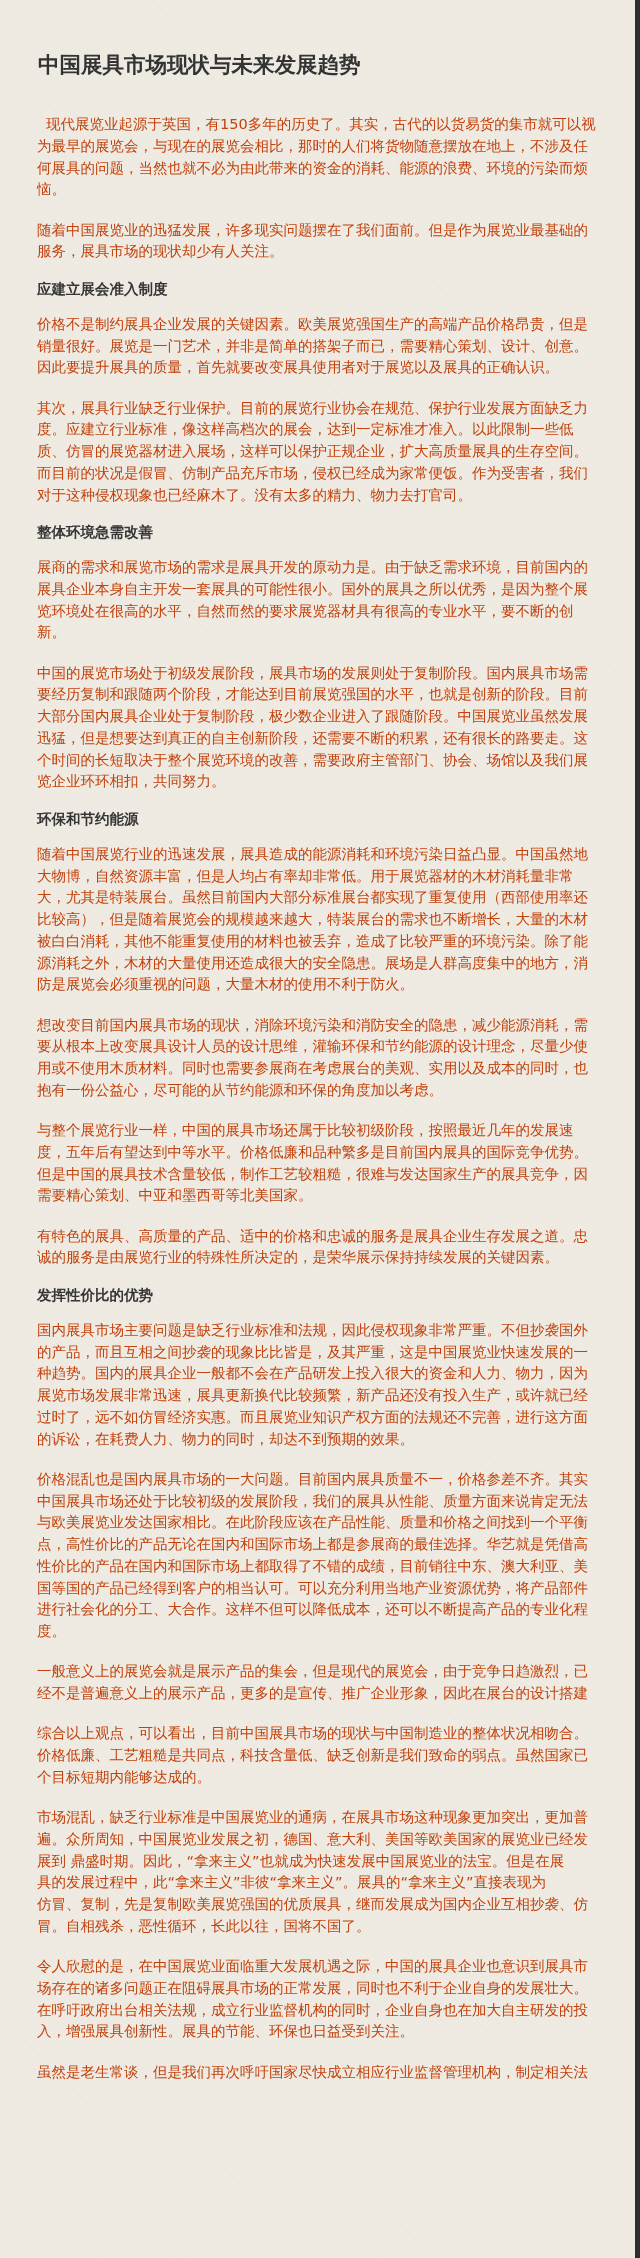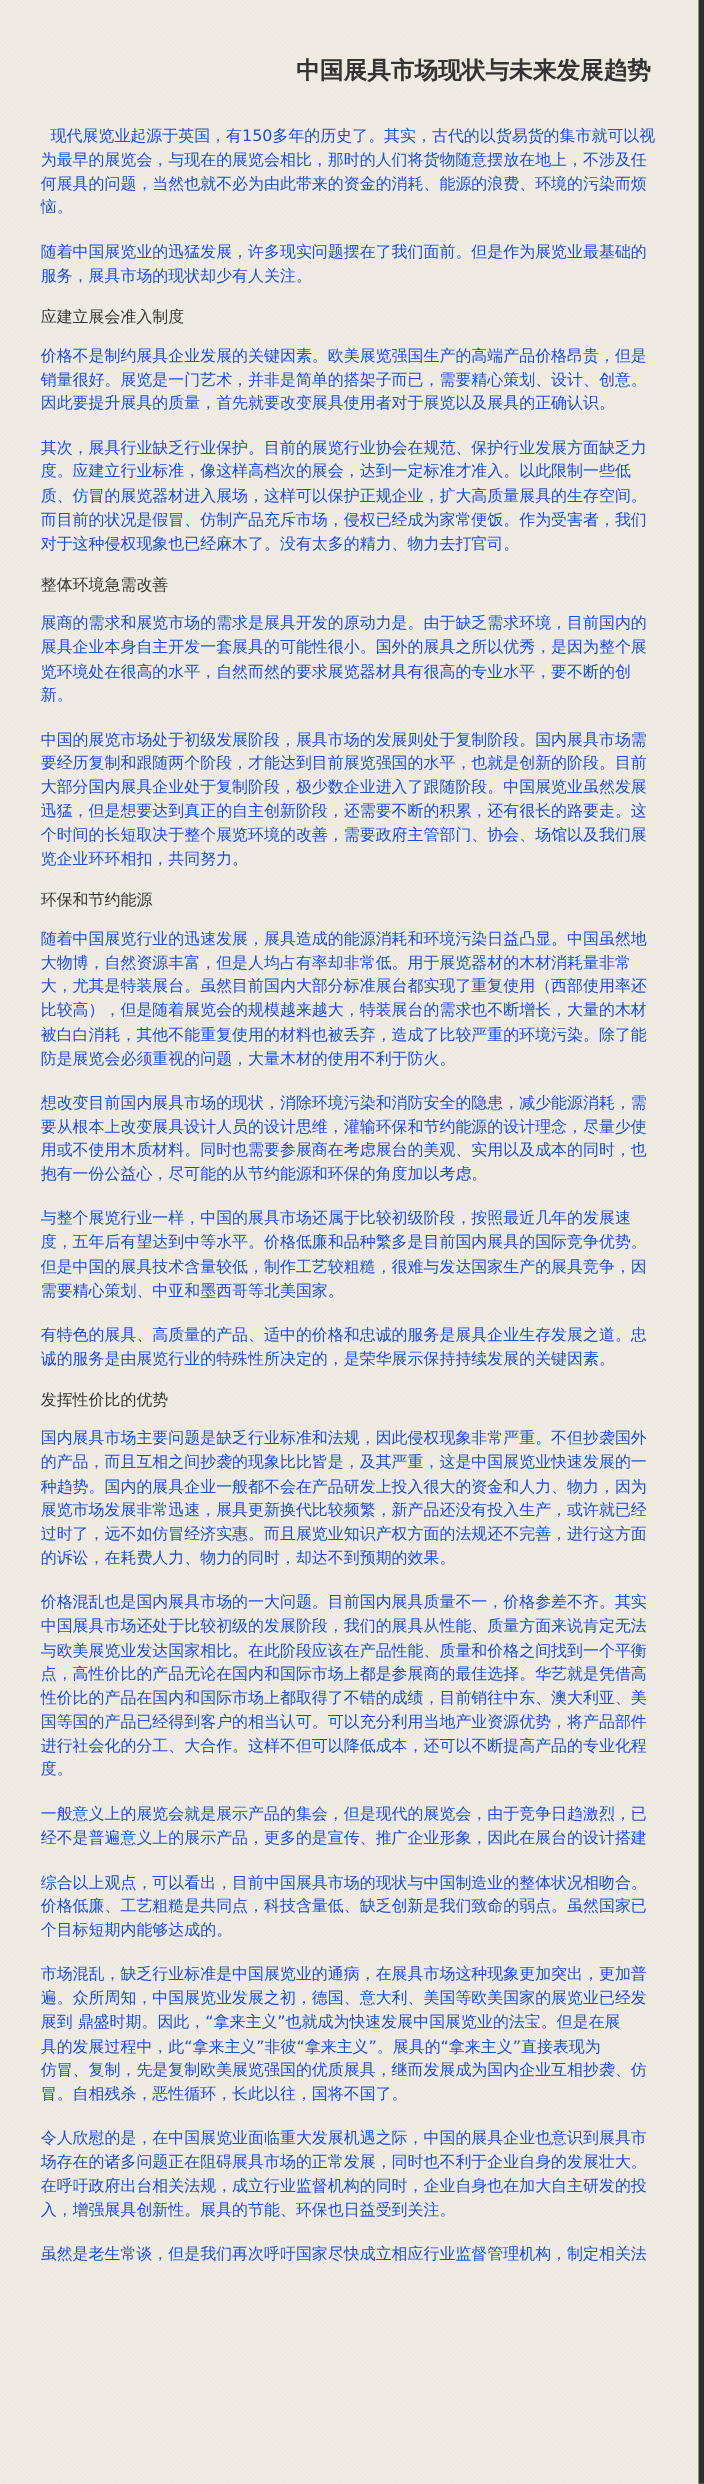--- a/index.html
+++ b/index.html
@@ -26,39 +26,38 @@
       top: 50px;
       width: 555px;
     }
     .title {
       margin: 0 0 34px 1px;
       font-size: 21.5px;
       line-height: 30px;
       font-weight: bold;
       color: #333333;
       white-space: nowrap;
-      text-align: right;
     }
     .para {
       margin: 0 0 18.5px 0;
       font-size: 14.5px;
       line-height: 21.75px;
-      color: #1d4ed8;
+      color: #c2410c;
     }
     .ln {
       display: block;
       white-space: nowrap;
       text-align: left;
     }
     .ln.indent { padding-left: 9px; }
     .sec {
       margin: -3px 0 13.5px 0;
       font-size: 14.5px;
       line-height: 21.75px;
-      font-weight: normal;
+      font-weight: bold;
       color: #363636;
       white-space: nowrap;
     }
   </style>
 </head>
 <body>
 
 <div class="window-edge"></div>
 
 <main class="article">
@@ -112,20 +111,21 @@
   </p>
 
   <h3 class="sec">环保和节约能源</h3>
 
   <p class="para">
     <span class="ln">随着中国展览行业的迅速发展，展具造成的能源消耗和环境污染日益凸显。中国虽然地</span>
     <span class="ln">大物博，自然资源丰富，但是人均占有率却非常低。用于展览器材的木材消耗量非常</span>
     <span class="ln">大，尤其是特装展台。虽然目前国内大部分标准展台都实现了重复使用（西部使用率还</span>
     <span class="ln">比较高），但是随着展览会的规模越来越大，特装展台的需求也不断增长，大量的木材</span>
     <span class="ln">被白白消耗，其他不能重复使用的材料也被丢弃，造成了比较严重的环境污染。除了能</span>
+    <span class="ln">源消耗之外，木材的大量使用还造成很大的安全隐患。展场是人群高度集中的地方，消</span>
     <span class="ln">防是展览会必须重视的问题，大量木材的使用不利于防火。</span>
   </p>
 
   <p class="para">
     <span class="ln">想改变目前国内展具市场的现状，消除环境污染和消防安全的隐患，减少能源消耗，需</span>
     <span class="ln">要从根本上改变展具设计人员的设计思维，灌输环保和节约能源的设计理念，尽量少使</span>
     <span class="ln">用或不使用木质材料。同时也需要参展商在考虑展台的美观、实用以及成本的同时，也</span>
     <span class="ln">抱有一份公益心，尽可能的从节约能源和环保的角度加以考虑。</span>
   </p>
 

